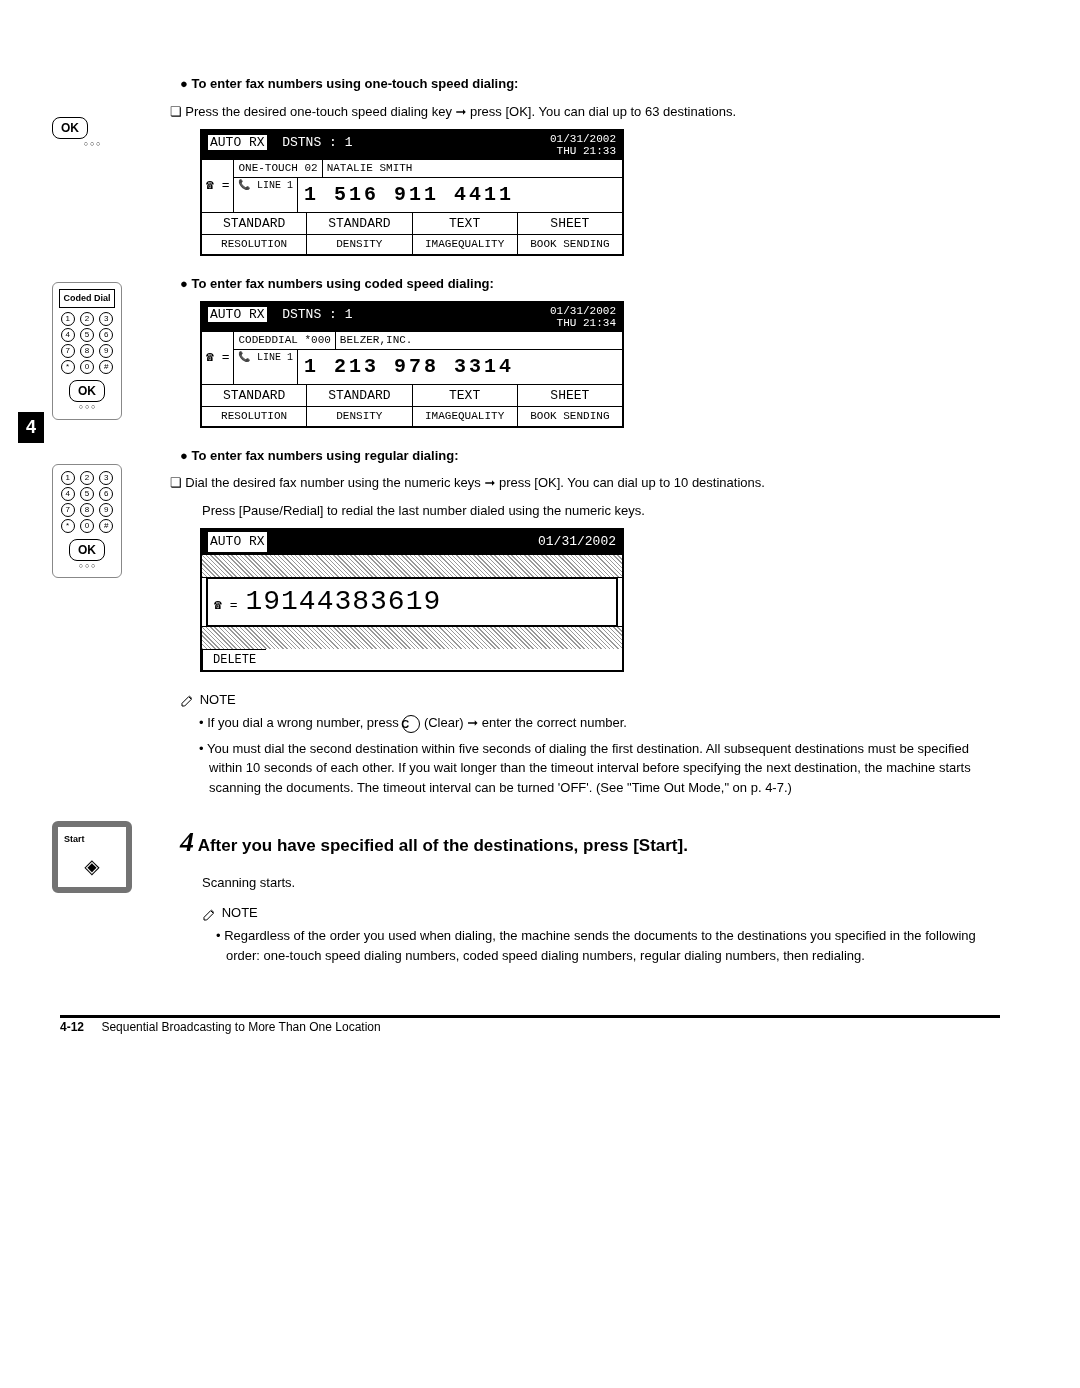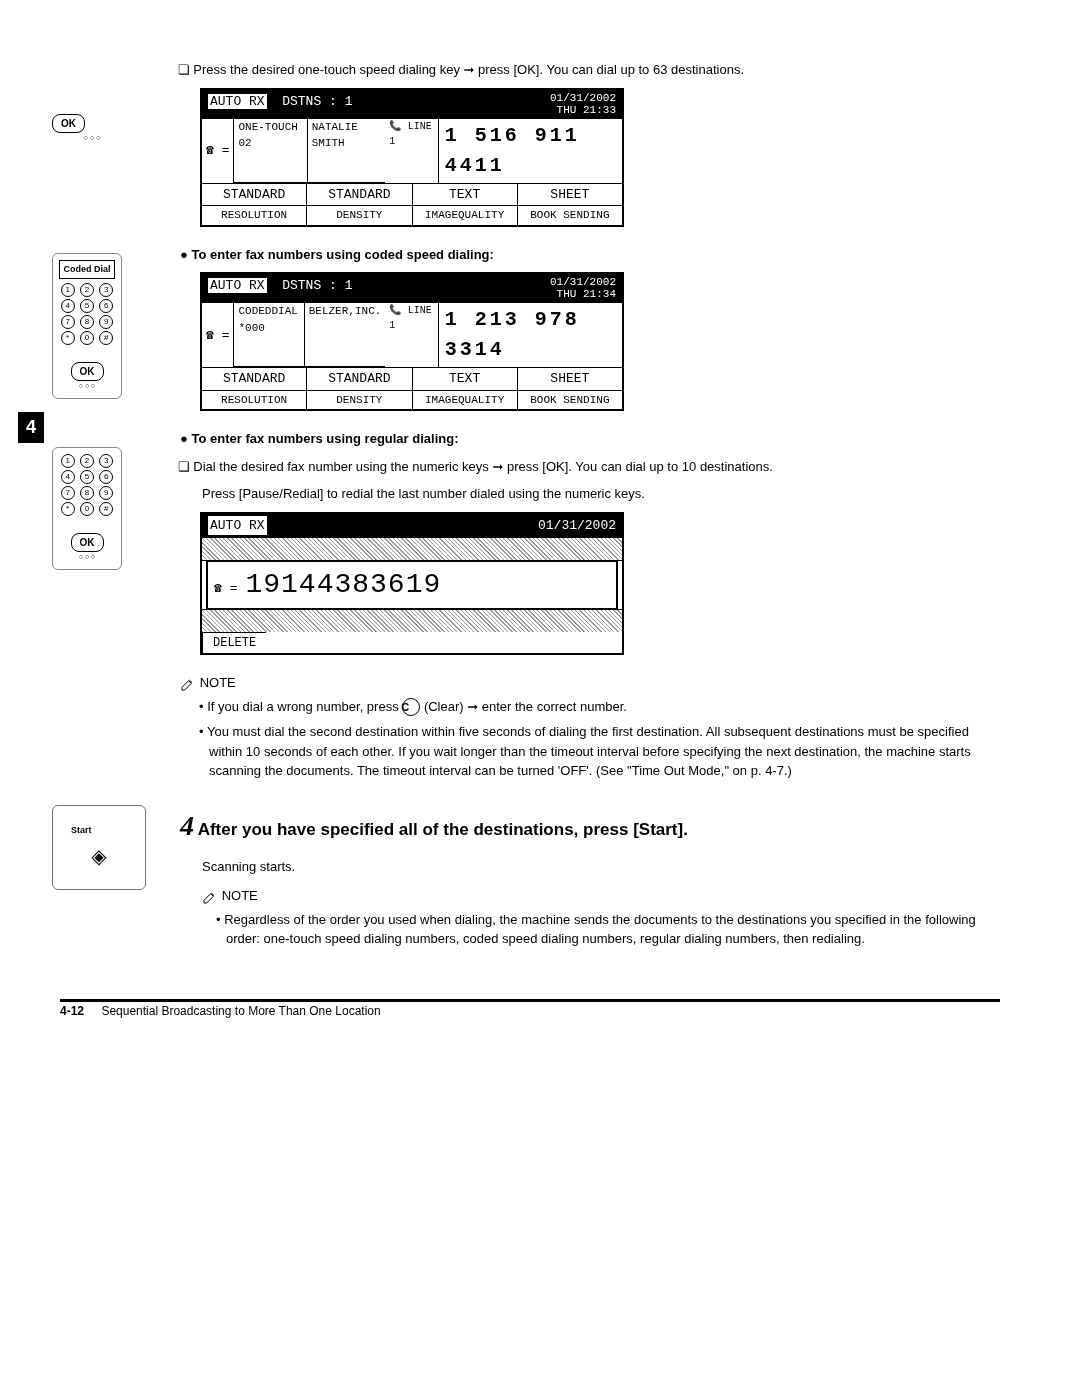--- a/index.html
+++ b/index.html
@@ -1,29 +1,29 @@
 <!DOCTYPE html>
 <html><head>
 <meta charset="utf-8">
 <style>
 body{font-family:Arial,sans-serif;font-size:13px;line-height:1.5;margin:0;padding:60px 80px 40px 60px;color:#000;background:#fff}
 .content{margin-left:120px}
 .bullet-heading{font-weight:bold;margin:14px 0 8px 0}
 .bullet-heading::before{content:"● "}
-.sub-item{margin-left:16px;margin-bottom:8px}
+.sub-item{margin-left:8px;margin-bottom:8px}
 .sub-item::before{content:"❏ ";margin-left:-18px}
 .plain-text{margin-left:22px;margin-bottom:8px}
 .lcd{border:2px solid #000;margin:8px 0 18px 20px;font-family:"Courier New",monospace;font-size:13px;width:420px}
 .lcd-row{display:flex;border-bottom:1px solid #000;min-height:18px;align-items:stretch}
 .lcd-row:last-child{border-bottom:none}
 .lcd-top{background:#000;color:#fff;padding:2px 6px;flex:1;display:flex;justify-content:space-between}
 .lcd-cell{padding:1px 0;flex:1;text-align:center;border-right:1px solid #000}
 .lcd-cell:last-child{border-right:none}
 .lcd-icon{padding:0 4px;border-right:1px solid #000;display:flex;align-items:center}
-.lcd-sub{display:flex;flex-direction:row;flex:1}
+.lcd-sub{display:flex;flex-direction:column;flex:1}
 .lcd-sub-row{display:flex;border-bottom:1px solid #000}
 .lcd-sub-row:last-child{border-bottom:none}
 .lcd-sub-cell{padding:0 4px;font-size:11px}
 .lcd-big{font-size:20px;font-weight:bold;letter-spacing:3px;padding:2px 6px}
 .lcd-big2{font-size:28px;font-weight:normal;letter-spacing:1px;padding:4px 8px}
 .lcd3{border:2px solid #000;margin:8px 0 18px 20px;font-family:"Courier New",monospace;font-size:13px;width:420px}
 .lcd3-hatch{height:22px;background:repeating-linear-gradient(45deg,#999 0 1px,#fff 1px 3px);border-bottom:1px solid #000}
 .lcd3-bot{display:flex;justify-content:flex-start}
 .lcd3-del{border:1px solid #000;border-bottom:none;border-right:none;padding:1px 10px;font-size:12px}
 .note-icon{display:inline-block;width:16px;height:16px;vertical-align:middle}
@@ -32,40 +32,41 @@
 .note-items div{margin-bottom:6px;padding-left:10px;text-indent:-10px}
 .note-items div::before{content:"• "}
 .step4{font-size:28px;font-weight:bold;font-style:italic;font-family:"Times New Roman",serif}
 .step4-line{font-weight:bold;font-size:17px}
 .footer{margin-top:50px;border-top:3px solid #000;font-size:12px}
 .footer b{margin-right:14px}
 .keypad{border:1px solid #888;border-radius:6px;background:#fff;padding:6px;width:56px;font-size:8px;text-align:center;margin:8px 0}
 .keypad-label{font-weight:bold;font-size:9px;border:1px solid #000;padding:2px;margin-bottom:4px}
 .kgrid{display:grid;grid-template-columns:repeat(3,1fr);gap:2px;margin-bottom:3px}
 .kgrid span{border:1px solid #000;border-radius:50%;width:12px;height:12px;font-size:8px;display:flex;align-items:center;justify-content:center;margin:auto}
-.ok-btn{border:1px solid #000;border-radius:8px;padding:1px 8px;font-size:10px;font-weight:bold;display:inline-block;background:#fff;margin-top:14px}
-.start-btn{border:1px solid #737373;border-radius:6px;padding:18px;width:56px;text-align:center;background:#fff}
+.ok-btn{border:1px solid #000;border-radius:8px;padding:1px 8px;font-size:12px;font-weight:bold;display:inline-block;background:#fff;margin-top:3px}
+.start-btn{border:6px solid #737373;border-radius:6px;padding:6px;width:56px;text-align:center;background:#fff}
 .start-btn .lbl{font-weight:bold;font-size:9px;text-align:left}
 .diamond{font-size:20px;margin-top:4px}
 .circle-c{display:inline-flex;width:16px;height:16px;border:1.5px solid #000;border-radius:50%;align-items:center;justify-content:center;font-size:11px;font-weight:bold;vertical-align:middle}
 .left-col{position:absolute;left:-128px;width:80px}
 .section{position:relative}
 </style>
 </head>
 <body>
 
 <div style="position:absolute;left:18px;top:412px;background:#000;color:#fff;font-weight:bold;font-size:18px;padding:2px 8px">4</div>
 
 <div class="content">
 
   <div class="section">
     <div class="left-col" style="top:40px">
       <div class="ok-btn">OK</div>
       <div style="font-size:7px;text-align:center">○ ○ ○</div>
     </div>
+    <div class="bullet-heading">To enter fax numbers using one-touch speed dialing:</div>
     <div class="sub-item">Press the desired one-touch speed dialing key ➞ press [OK]. You can dial up to 63 destinations.</div>
     <div class="lcd">
       <div class="lcd-row">
         <div class="lcd-top">
           <span><span style="background:#fff;color:#000;padding:0 2px">AUTO RX</span>&nbsp;&nbsp;<span>DSTNS :     1</span></span>
           <span style="text-align:right;font-size:11px;line-height:1.1"><span>01/31/2002</span><br><span>THU 21:33</span></span>
         </div>
       </div>
       <div class="lcd-row">
         <div class="lcd-icon">☎ =</div>

